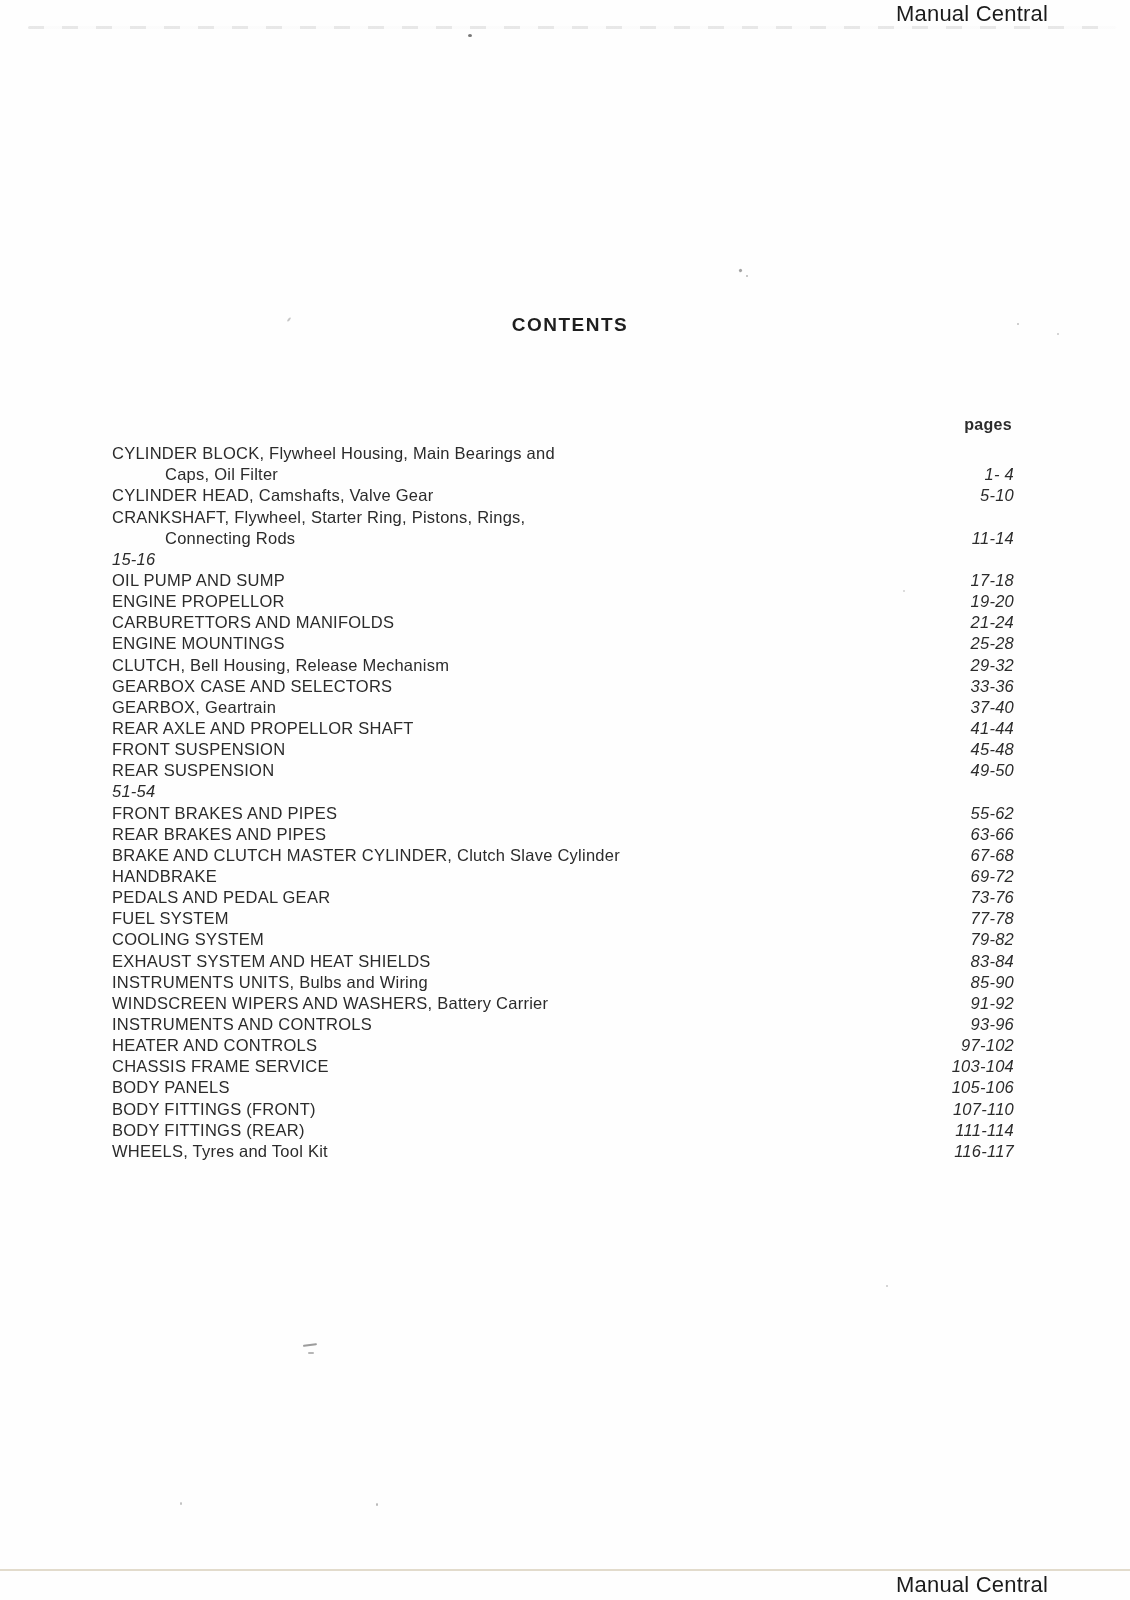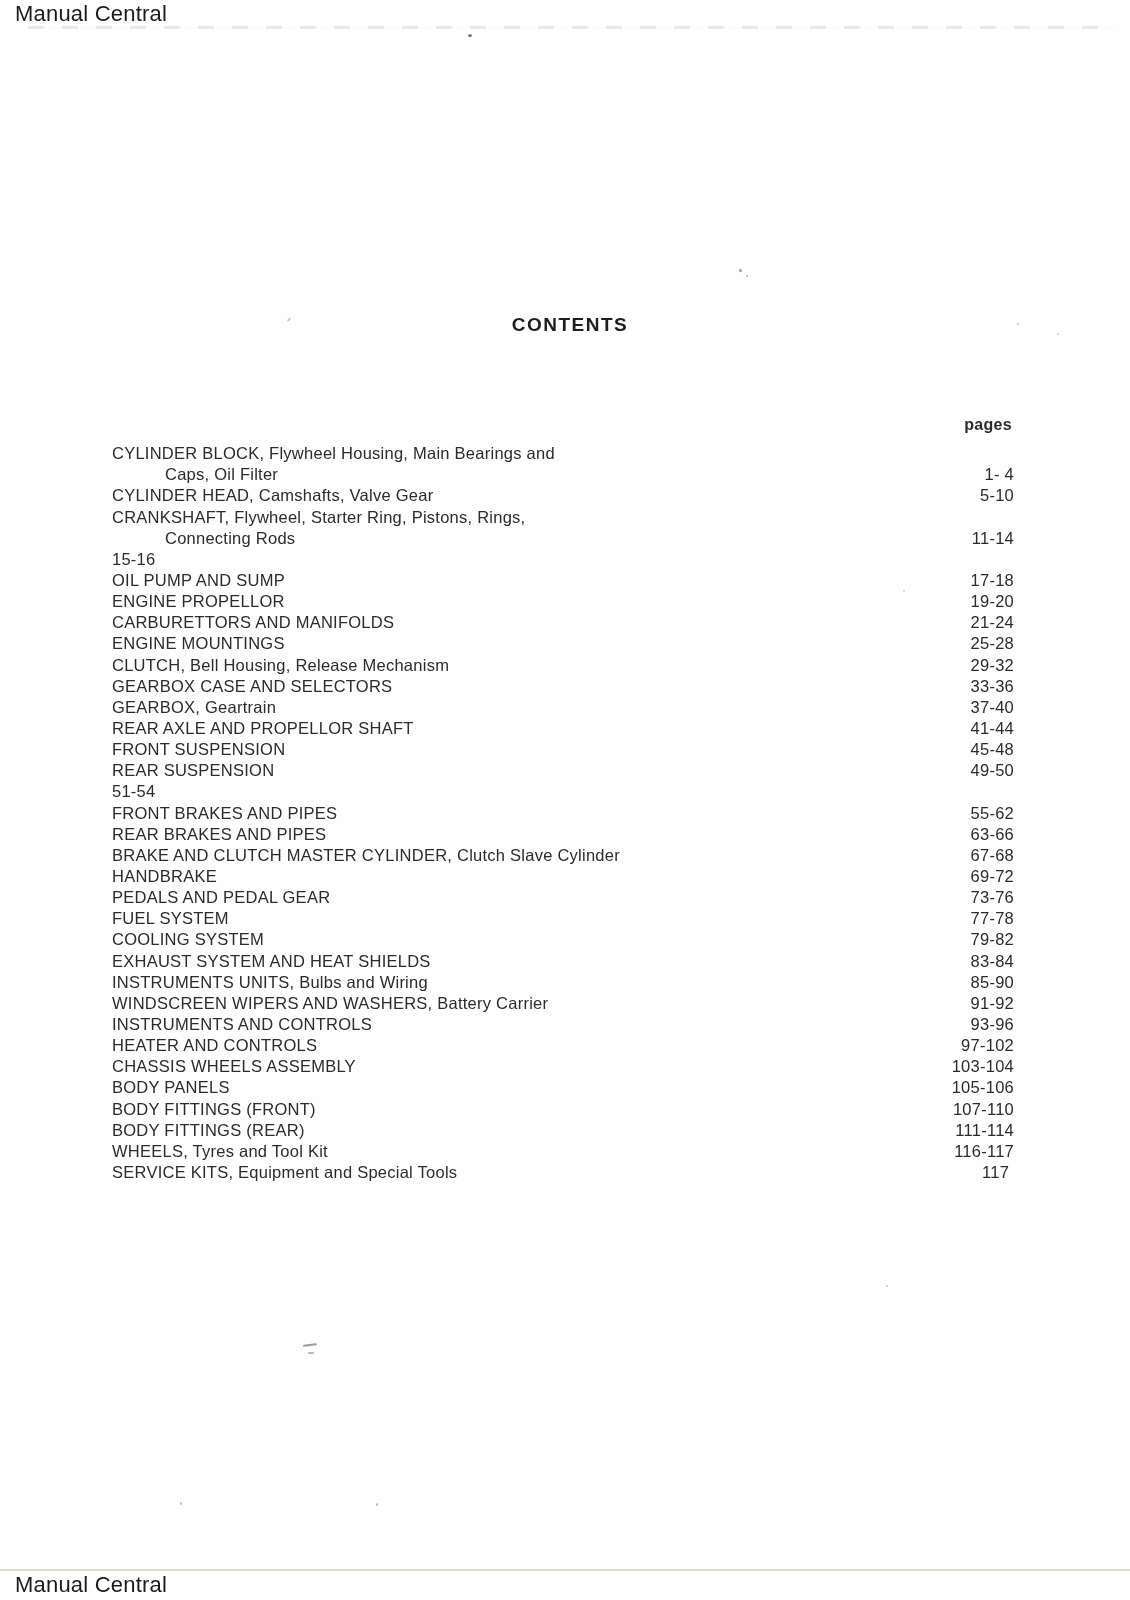--- a/index.html
+++ b/index.html
@@ -8,22 +8,22 @@
     background: #ffffff;
     position: relative;
     font-family: "Liberation Sans", sans-serif;
     overflow: hidden;
   }
   .page {
     position: absolute; inset: 0;
     background: #fefefe;
   }
   .watermark {
-    position: absolute; left: 15px; width: 1044px;
-    text-align: left;
+    position: absolute; left: 4px; width: 1044px;
+    text-align: right;
     font-size: 22px; color: #1b1b1b;
     letter-spacing: 0.2px;
   }
   .watermark.top { top: 1px; }
   .watermark.bottom { top: 1572px; }
 
   .scan-streak-top {
     position: absolute; top: 26px; left: 28px; right: 14px; height: 3px;
     background: repeating-linear-gradient(90deg,
       rgba(130,130,130,0.18) 0px, rgba(130,130,130,0.18) 16px,
@@ -51,21 +51,21 @@
     color: #2b2b2b;
   }
   .row {
     display: flex; justify-content: space-between; align-items: flex-end;
     height: 21.15px;
     font-size: 16.5px; letter-spacing: 0.25px;
     white-space: pre;
   }
   .row .title { flex: 1 1 auto; overflow: visible; }
   .row.indent .title { padding-left: 53px; }
-  .row .pagenum { flex: 0 0 auto; text-align: right; }
+  .row .pagenum { flex: 0 0 auto; text-align: right; font-style: italic; }
 
   .speck { position: absolute; background: #4a4a4a; border-radius: 50%; }
   .s1 { top: 34px;  left: 468px; width: 4px; height: 3px; opacity: .75; }
   .s2 { top: 269px; left: 739px; width: 3px; height: 3px; opacity: .5; border-radius: 1px; transform: rotate(60deg); }
   .s3 { top: 275px; left: 746px; width: 2px; height: 2px; opacity: .4; }
   .s4 { top: 317px; left: 288px; width: 2px; height: 5px; opacity: .3; transform: rotate(40deg); }
   .s5 { top: 323px; left: 1017px; width: 2px; height: 2px; opacity: .35; }
   .s6 { top: 333px; left: 1057px; width: 2px; height: 2px; opacity: .3; }
   .s7 { top: 1344px; left: 303px; width: 14px; height: 2px; opacity: .55; border-radius: 1px; transform: rotate(-8deg); }
   .s8 { top: 1352px; left: 308px; width: 6px; height: 2px; opacity: .4; border-radius: 1px; }
@@ -226,21 +226,21 @@
         <span class="title">INSTRUMENTS AND CONTROLS</span>
         <span class="pagenum">93-96</span>
       </div>
 
       <div class="row">
         <span class="title">HEATER AND CONTROLS</span>
         <span class="pagenum">97-102</span>
       </div>
 
       <div class="row">
-        <span class="title">CHASSIS WHEELS ASSEMBLY</span>
+        <span class="title">CHASSIS FRAME SERVICE</span>
         <span class="pagenum">103-104</span>
       </div>
 
       <div class="row">
         <span class="title">BODY PANELS</span>
         <span class="pagenum">105-106</span>
       </div>
 
       <div class="row">
         <span class="title">BODY FITTINGS (FRONT)</span>
@@ -250,24 +250,20 @@
       <div class="row">
         <span class="title">BODY FITTINGS (REAR)</span>
         <span class="pagenum">111-114</span>
       </div>
 
       <div class="row">
         <span class="title">WHEELS, Tyres and Tool Kit</span>
         <span class="pagenum">116-117</span>
       </div>
 
-      <div class="row">
-        <span class="title">SERVICE KITS, Equipment and Special Tools</span>
-        <span class="pagenum">117 </span>
-      </div>
     </div>
 
   <div class="speck s1"></div>
   <div class="speck s2"></div>
   <div class="speck s3"></div>
   <div class="speck s4"></div>
   <div class="speck s5"></div>
   <div class="speck s6"></div>
   <div class="speck s7"></div>
   <div class="speck s8"></div>

